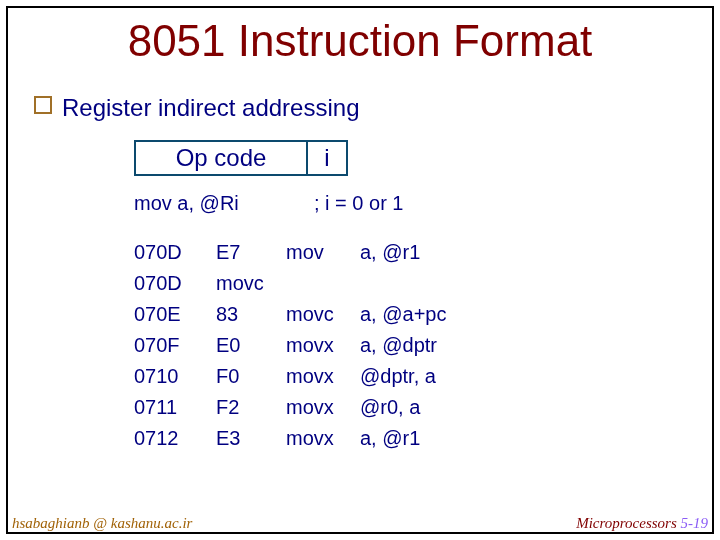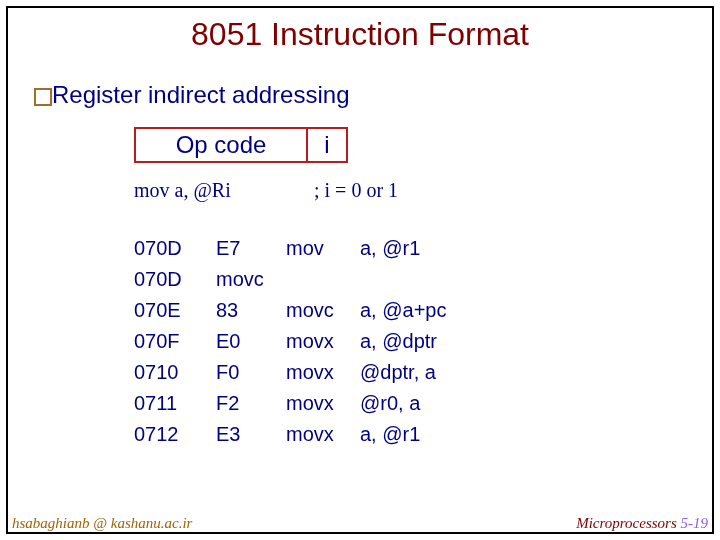--- a/index.html
+++ b/index.html
@@ -23,28 +23,29 @@
     position: absolute;
     left: 6px;
     top: 6px;
     right: 6px;
     bottom: 6px;
     border: 2px solid #000;
     pointer-events: none;
   }
   .title {
     text-align: center;
-    font-size: 32px;
+    font-size: 44px;
     color: #800000;
     margin: 2px 0 28px 0;
     font-weight: 400;
   }
   .bullet-row {
     display: flex;
-    align-items: center;
+    align-items: flex-start;
+    gap: 10px;
     margin: 0 0 18px 0;
   }
   .bullet-box {
     width: 14px;
     height: 14px;
     border: 2px solid #a07028;
     display: inline-block;
     flex: 0 0 auto;
     position: relative;
     top: 2px;
@@ -53,43 +54,42 @@
     font-size: 24px;
     color: #000080;
   }
   .diagram {
     margin-left: 100px;
     display: flex;
     align-items: stretch;
     margin-bottom: 16px;
   }
   .cell {
-    border: 2px solid #b91c1c;
+    border: 2px solid #0c4a6e;
     font-size: 24px;
     text-align: center;
     line-height: 1;
     display: flex;
     align-items: center;
     justify-content: center;
   }
   .cell.op {
     width: 170px;
     height: 32px;
   }
   .cell.i {
     width: 38px;
     height: 32px;
     border-left: none;
   }
   .mov-row {
     margin-left: 100px;
     font-size: 20px;
-    margin-bottom: 31px;
+    margin-bottom: 22px;
     display: flex;
-    font-family: Liberation Serif, serif;
   }
   .mov-row .lhs {
     width: 180px;
   }
   .table {
     margin-left: 100px;
     font-size: 20px;
     line-height: 1.55;
   }
   .trow {

